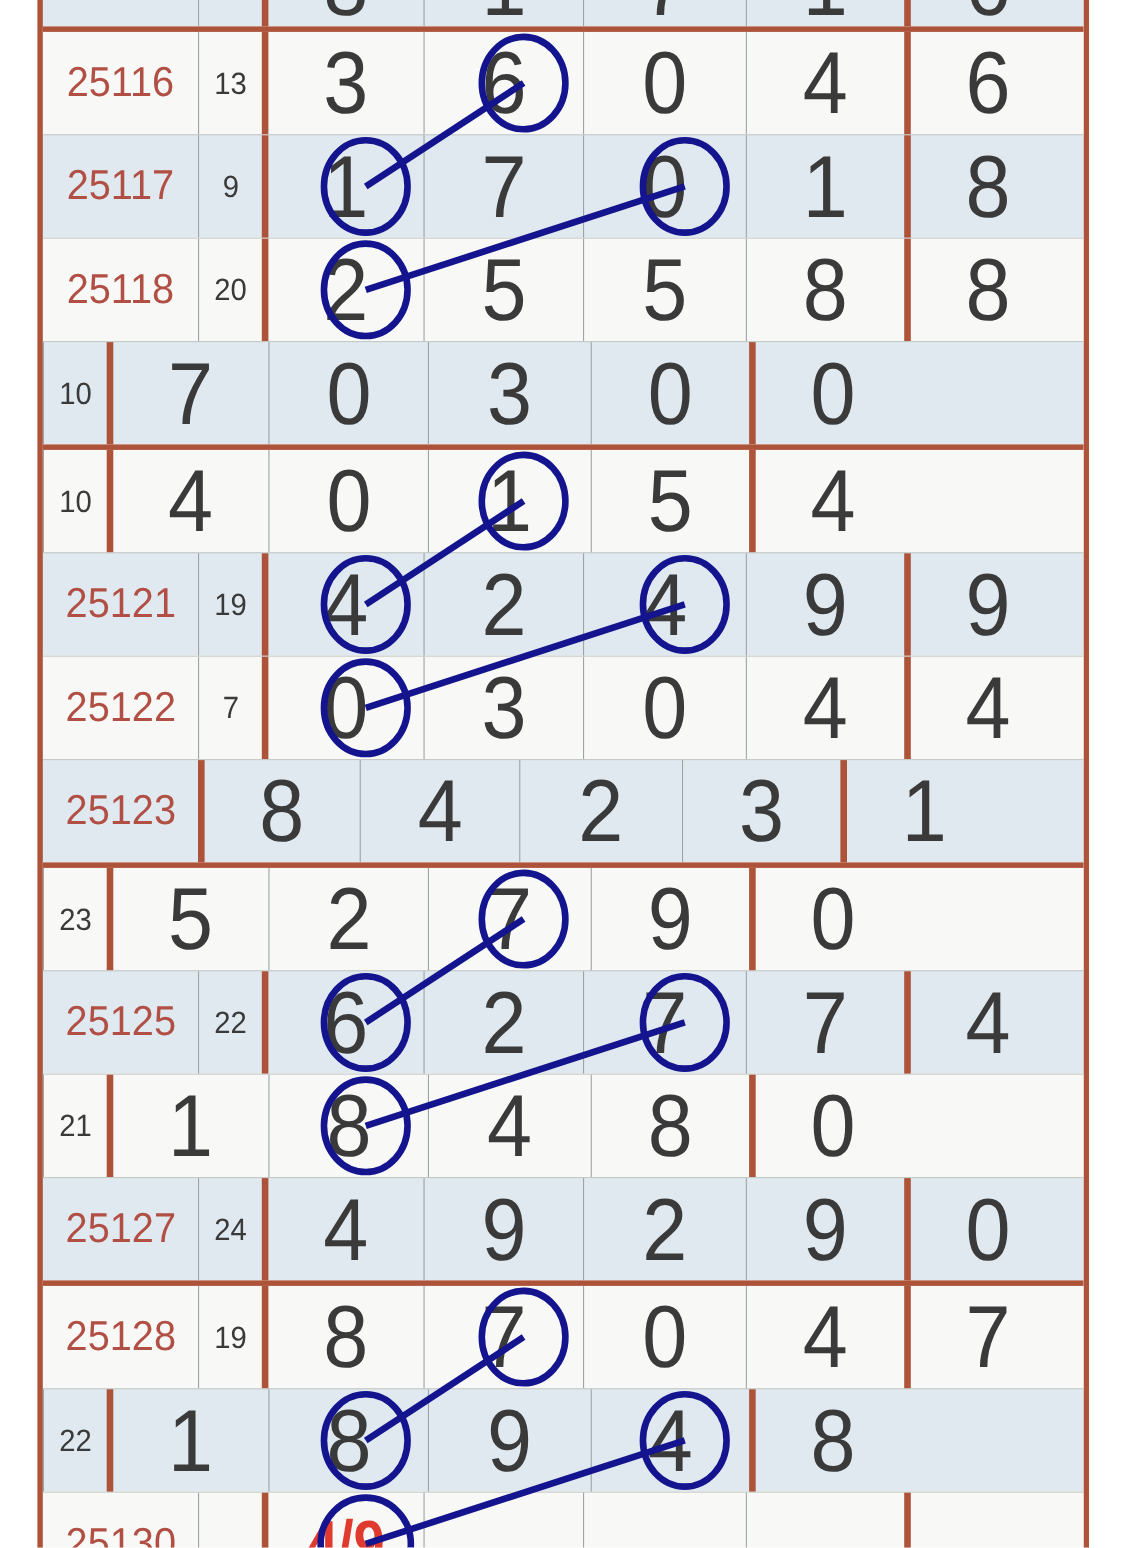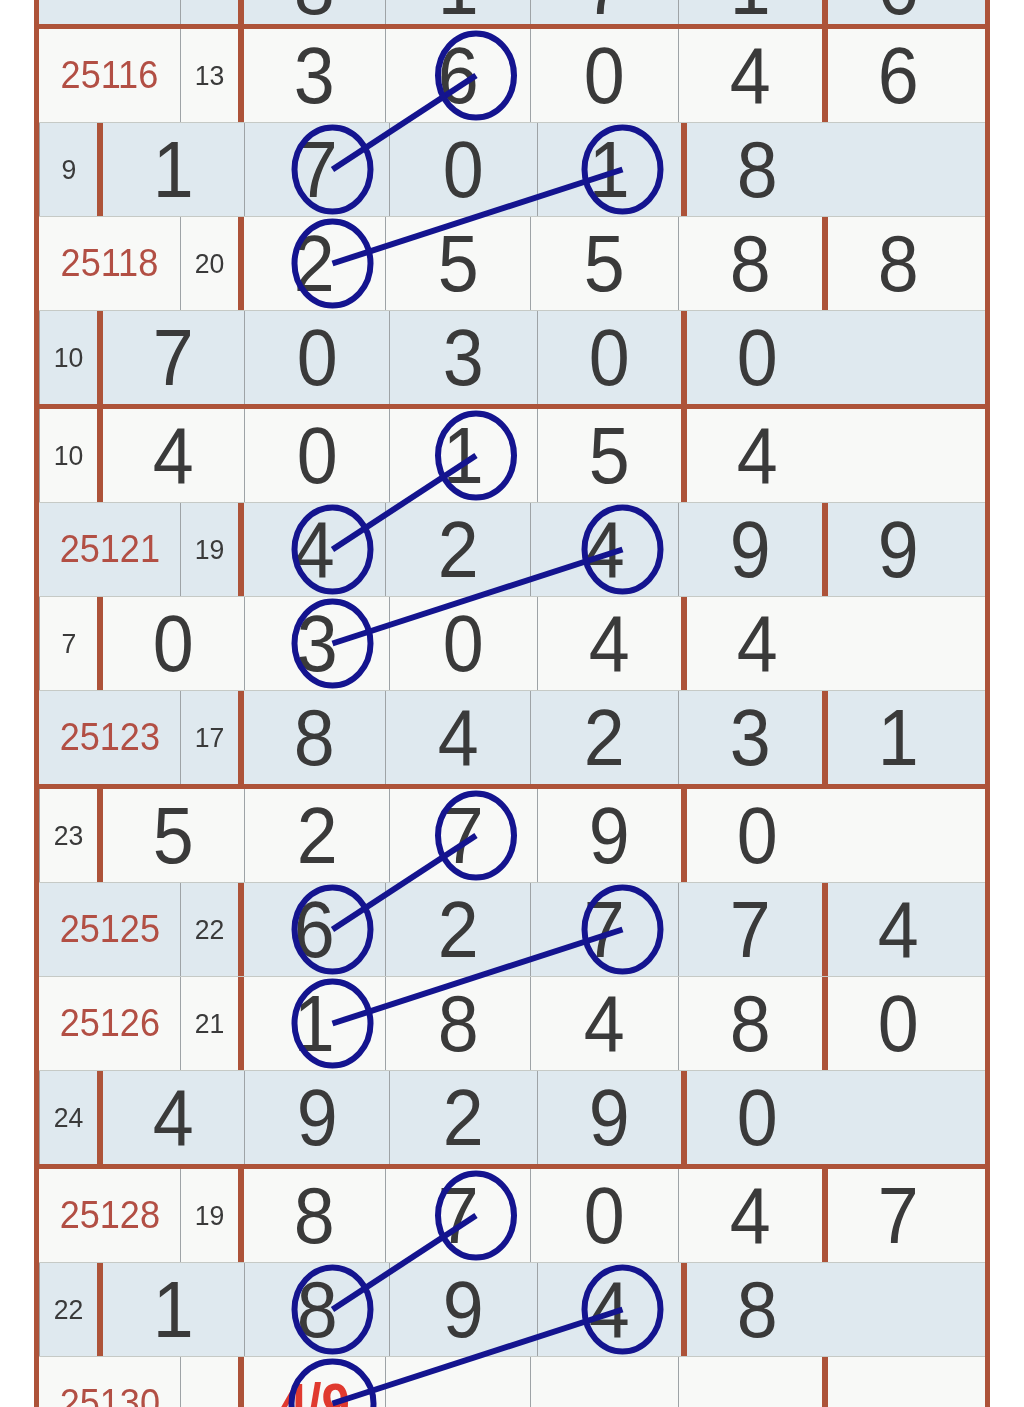--- a/index.html
+++ b/index.html
@@ -72,20 +72,23 @@
           <span class="t-digit">0</span>
         </div>
         <div class="cell c-d3">
           <span class="t-digit">4</span>
         </div>
         <div class="cell c-d4">
           <span class="t-digit">6</span>
         </div>
       </div>
       <div class="row bg-blue sep-gray">
+        <div class="cell c-period">
+          <span class="t-period">25117</span>
+        </div>
         <div class="cell c-metric">
           <span class="t-metric">9</span>
         </div>
         <div class="cell c-d0">
           <span class="t-digit">1</span>
         </div>
         <div class="cell c-d1">
           <span class="t-digit">7</span>
         </div>
         <div class="cell c-d2">
@@ -178,20 +181,23 @@
           <span class="t-digit">4</span>
         </div>
         <div class="cell c-d3">
           <span class="t-digit">9</span>
         </div>
         <div class="cell c-d4">
           <span class="t-digit">9</span>
         </div>
       </div>
       <div class="row bg-white sep-gray">
+        <div class="cell c-period">
+          <span class="t-period">25122</span>
+        </div>
         <div class="cell c-metric">
           <span class="t-metric">7</span>
         </div>
         <div class="cell c-d0">
           <span class="t-digit">0</span>
         </div>
         <div class="cell c-d1">
           <span class="t-digit">3</span>
         </div>
         <div class="cell c-d2">
@@ -201,23 +207,20 @@
           <span class="t-digit">4</span>
         </div>
         <div class="cell c-d4">
           <span class="t-digit">4</span>
         </div>
       </div>
       <div class="row bg-blue sep-gray">
         <div class="cell c-period">
           <span class="t-period">25123</span>
         </div>
-        <div class="cell c-metric">
-          <span class="t-metric">17</span>
-        </div>
         <div class="cell c-d0">
           <span class="t-digit">8</span>
         </div>
         <div class="cell c-d1">
           <span class="t-digit">4</span>
         </div>
         <div class="cell c-d2">
           <span class="t-digit">2</span>
         </div>
         <div class="cell c-d3">
@@ -264,43 +267,43 @@
           <span class="t-digit">7</span>
         </div>
         <div class="cell c-d3">
           <span class="t-digit">7</span>
         </div>
         <div class="cell c-d4">
           <span class="t-digit">4</span>
         </div>
       </div>
       <div class="row bg-white sep-gray">
-        <div class="cell c-period">
-          <span class="t-period">25126</span>
-        </div>
         <div class="cell c-metric">
           <span class="t-metric">21</span>
         </div>
         <div class="cell c-d0">
           <span class="t-digit">1</span>
         </div>
         <div class="cell c-d1">
           <span class="t-digit">8</span>
         </div>
         <div class="cell c-d2">
           <span class="t-digit">4</span>
         </div>
         <div class="cell c-d3">
           <span class="t-digit">8</span>
         </div>
         <div class="cell c-d4">
           <span class="t-digit">0</span>
         </div>
       </div>
       <div class="row bg-blue sep-gray">
+        <div class="cell c-period">
+          <span class="t-period">25127</span>
+        </div>
         <div class="cell c-metric">
           <span class="t-metric">24</span>
         </div>
         <div class="cell c-d0">
           <span class="t-digit">4</span>
         </div>
         <div class="cell c-d1">
           <span class="t-digit">9</span>
         </div>
         <div class="cell c-d2">

